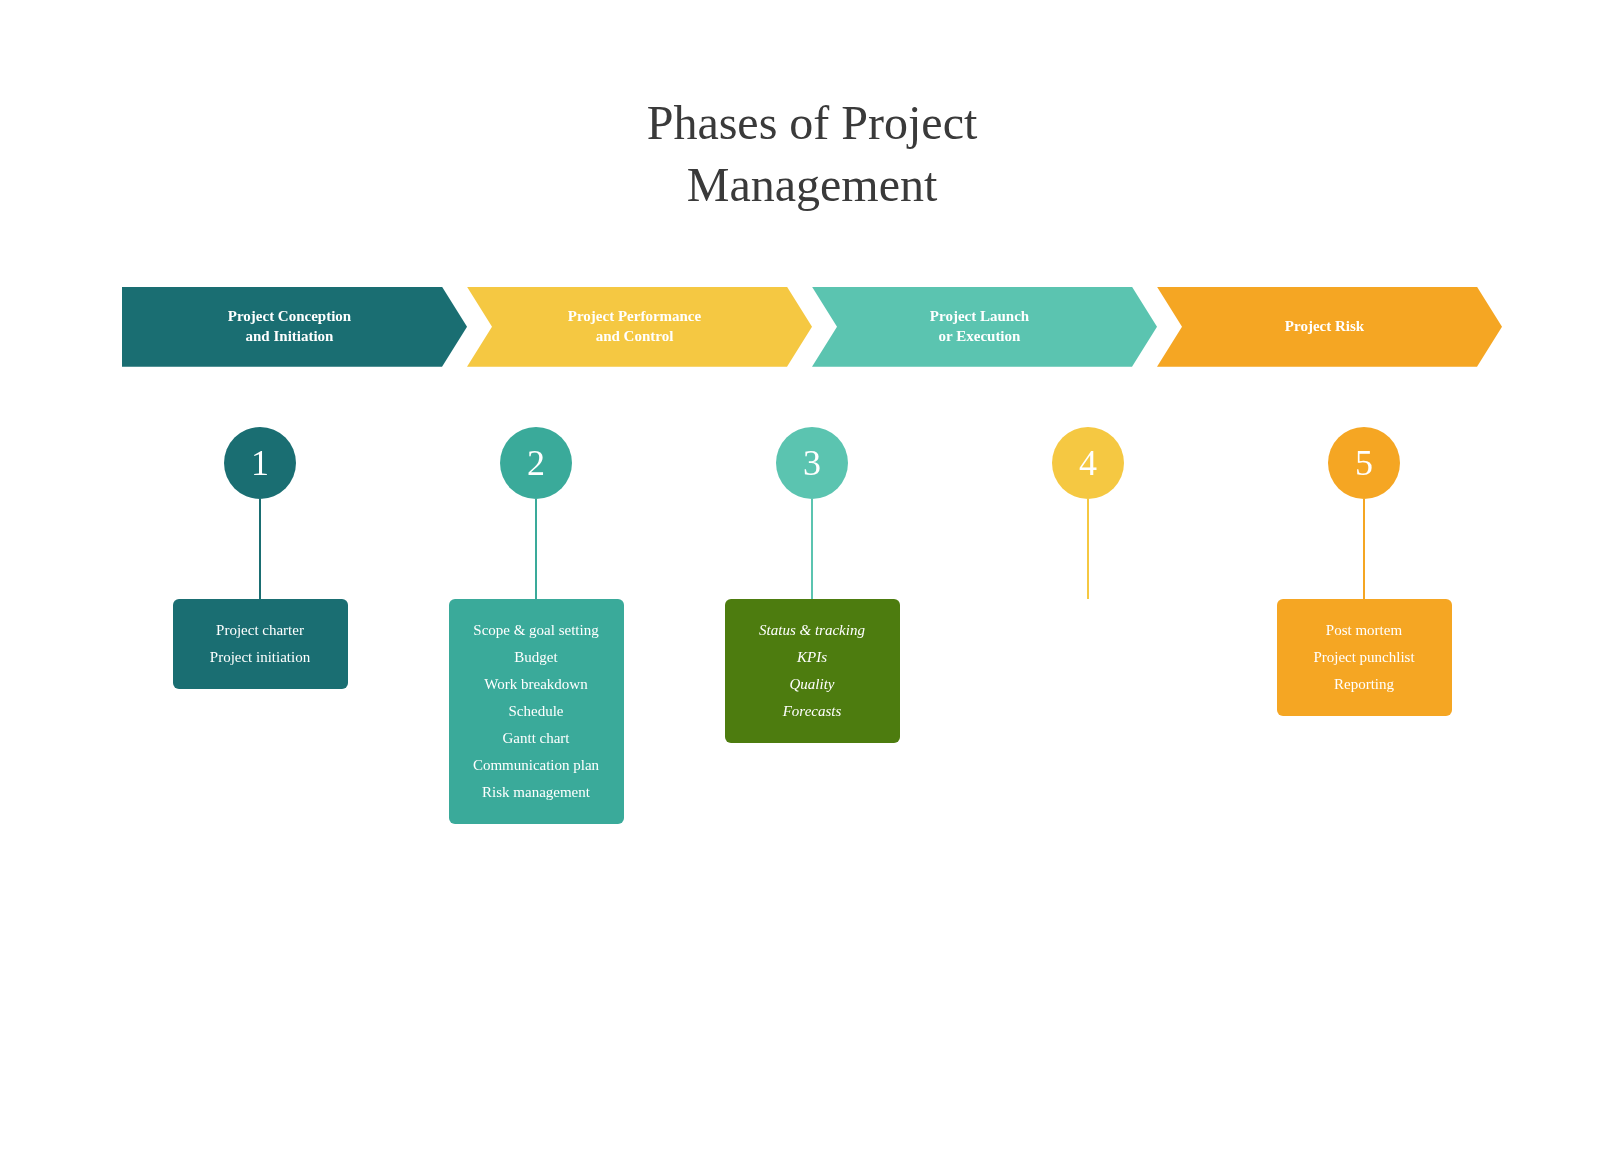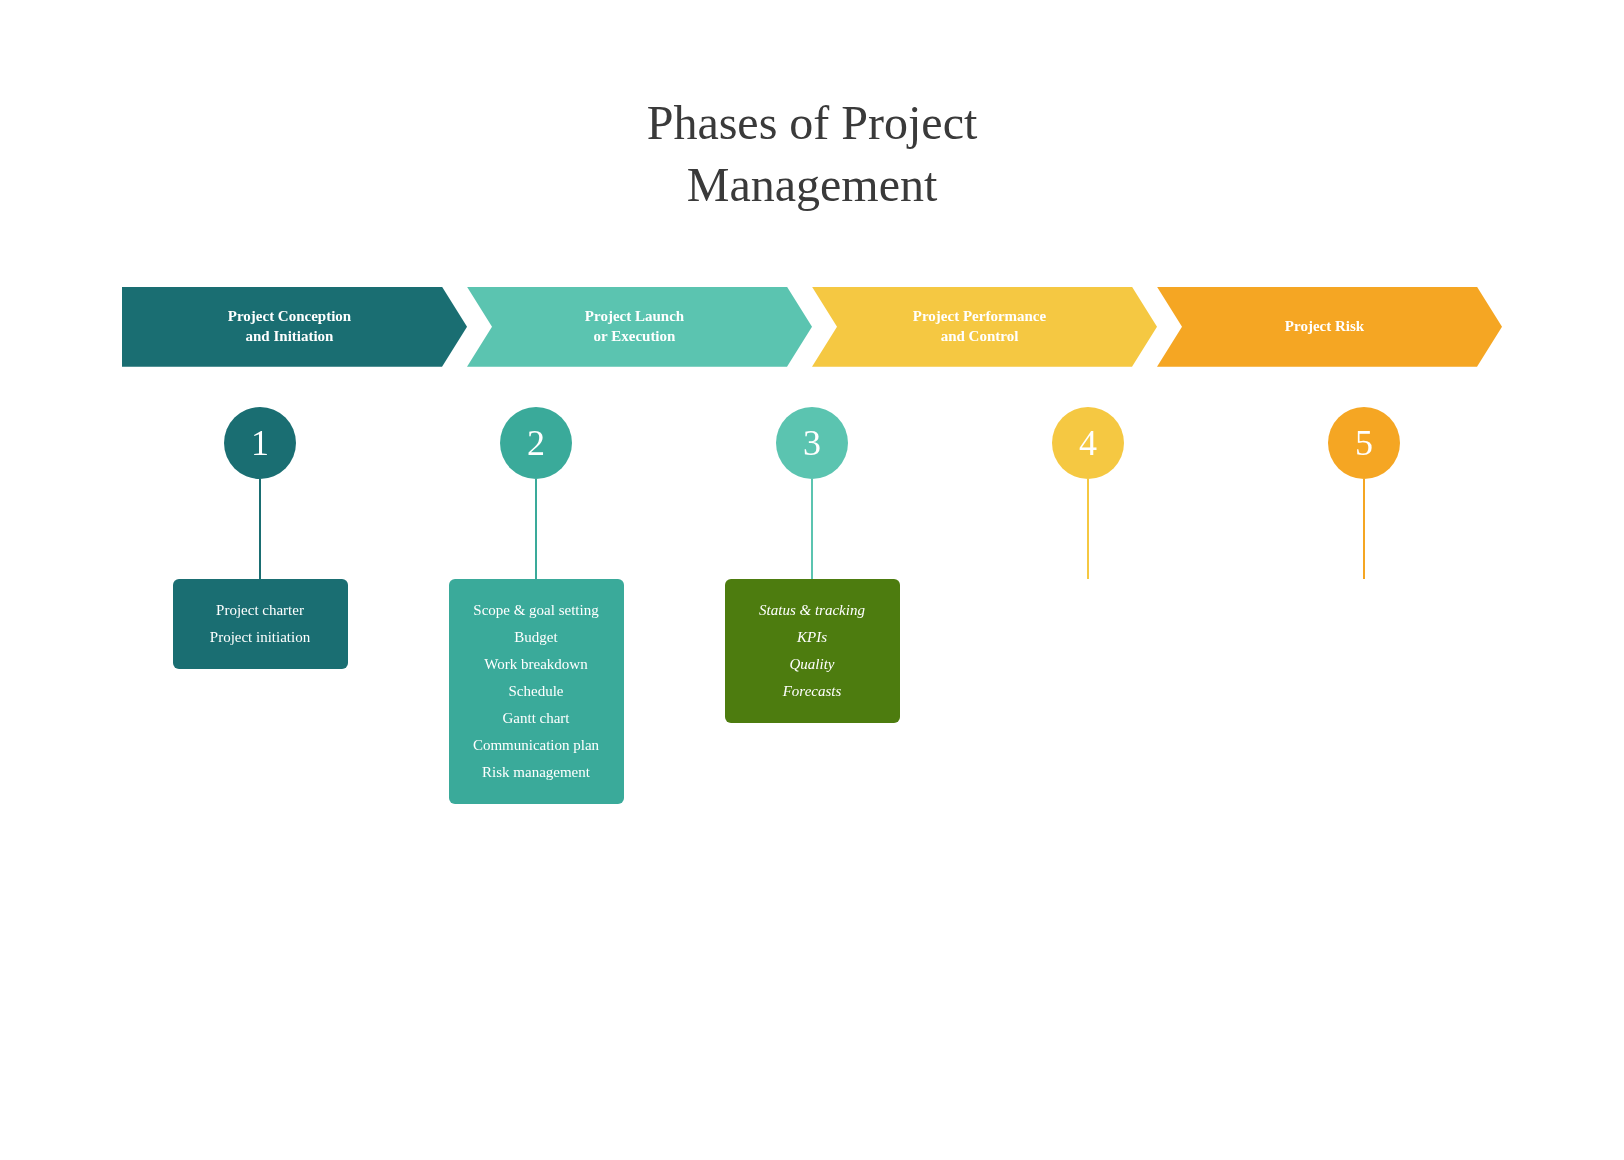--- a/index.html
+++ b/index.html
@@ -22,21 +22,21 @@
       margin-bottom: 70px;
       font-weight: 400;
       margin-top: 12px;
     }
 
     
     .arrow-row {
       display: flex;
       align-items: center;
       width: 1380px;
-      margin-bottom: 40px;
+      margin-bottom: 60px;
     }
 
     .arrow-shape {
       display: flex;
       align-items: center;
       justify-content: center;
       position: relative;
       height: 80px;
       text-align: center;
       font-size: 15px;
@@ -138,25 +138,25 @@
 </head>
 <body>
 
 <h1 class="page-title">Phases of Project<br>Management</h1>
 
 <div class="arrow-row">
 
 <div class="arrow-shape arrow-1">
       <span class="arrow-label">Project Conception<br>and Initiation</span>
     </div>
+    <div class="arrow-shape arrow-4">
+      <span class="arrow-label">Project Performance<br>and Control</span>
+    </div>
     <div class="arrow-shape arrow-3">
       <span class="arrow-label">Project Launch<br>or Execution</span>
-    </div>
-    <div class="arrow-shape arrow-4">
-      <span class="arrow-label">Project Performance<br>and Control</span>
     </div>
     <div class="arrow-shape arrow-5">
       <span class="arrow-label">Project Risk</span>
     </div>
   </div>
 
 <div class="timeline-row">
 
 <div class="phase-col">
       <div class="circle circle-1">1</div>
@@ -173,14 +173,15 @@
       <div class="connector-line line-3"></div>
       <div class="info-box box-3">Status &amp; tracking<br>KPIs<br>Quality<br>Forecasts</div>
     </div>
     <div class="phase-col">
       <div class="circle circle-4">4</div>
       <div class="connector-line line-4"></div>
     </div>
     <div class="phase-col">
       <div class="circle circle-5">5</div>
       <div class="connector-line line-5"></div>
+      <div class="info-box box-5">Post mortem<br>Project punchlist<br>Reporting</div>
     </div>
   </div>
 
 </body></html>

